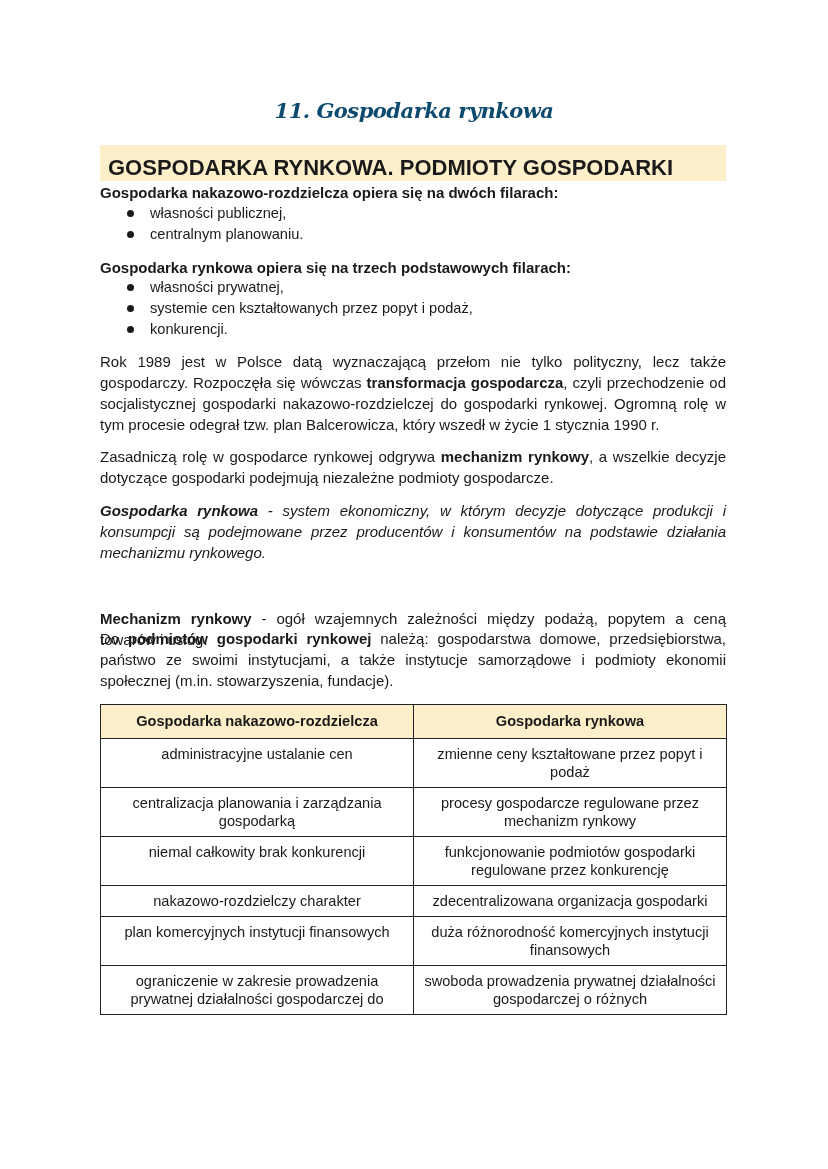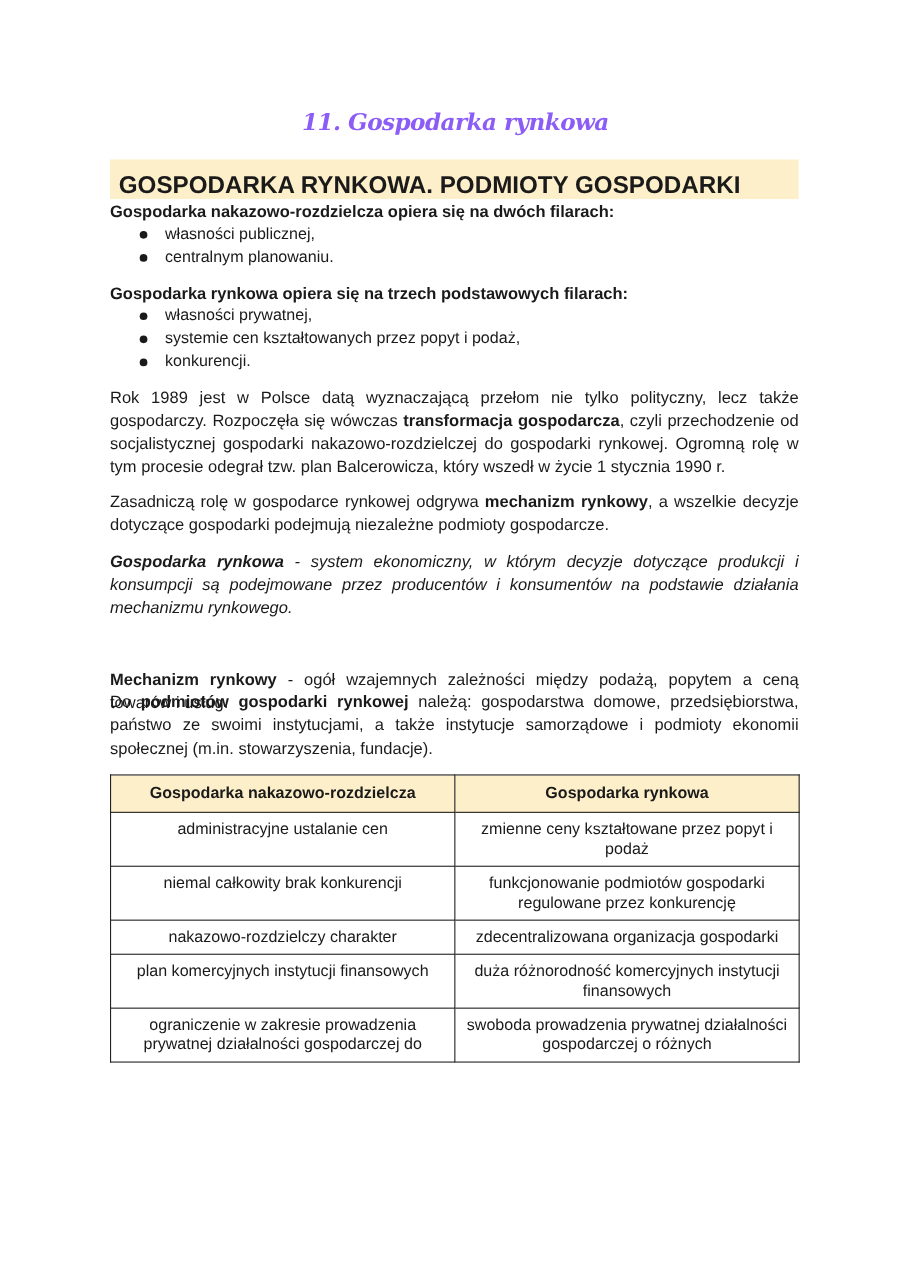--- a/index.html
+++ b/index.html
@@ -1,20 +1,20 @@
 <!DOCTYPE html>
 <html><head>
 <meta charset="utf-8">
 <style>
   html, body { margin: 0; padding: 0; background: #ffffff; }
   body { width: 828px; height: 1169px; position: relative; overflow: hidden;
          font-family: "Liberation Sans", sans-serif; color: #1a1a1a; }
   .title { position: absolute; left: 0; width: 828px; top: 98px; text-align: center;
            font-family: "DejaVu Serif", serif; font-style: italic; font-weight: bold;
-           font-size: 21px; letter-spacing: -0.5px; color: #8b5cf6; }
+           font-size: 21px; letter-spacing: -0.5px; color: #0c4a6e; }
   .band { position: absolute; left: 100px; top: 145px; width: 626px; height: 36px;
           background: #fdefc9; box-sizing: border-box; padding-left: 8px;
           display: flex; align-items: flex-end; font-weight: bold; font-size: 22px; color: #1a1a1a; }
   .block { position: absolute; left: 100px; width: 626px; font-size: 15px; line-height: 21px; }
   .block.bold { font-weight: bold; }
   .block p { margin: 0; text-align: justify; }
   ul.bullets { list-style: none; margin: 0; padding: 0; position: absolute; left: 100px; width: 626px; font-size: 14.6px; line-height: 21px; }
   ul.bullets li { position: relative; padding-left: 50px; }
   ul.bullets li .dot { position: absolute; left: 27px; top: 7px; width: 7px; height: 7px; background: #1a1a1a; border-radius: 50%; }
   b { font-weight: bold; }
@@ -72,20 +72,24 @@
       <th>Gospodarka nakazowo-rozdzielcza</th>
       <th>Gospodarka rynkowa</th>
     </tr>
   </thead>
   <tbody>
     <tr>
       <td>administracyjne ustalanie cen</td>
       <td>zmienne ceny kształtowane przez popyt i podaż</td>
     </tr>
     <tr>
+      <td>centralizacja planowania i zarządzania gospodarką</td>
+      <td>procesy gospodarcze regulowane przez mechanizm rynkowy</td>
+    </tr>
+    <tr>
       <td>niemal całkowity brak konkurencji</td>
       <td>funkcjonowanie podmiotów gospodarki regulowane przez konkurencję</td>
     </tr>
     <tr>
       <td>nakazowo-rozdzielczy charakter</td>
       <td>zdecentralizowana organizacja gospodarki</td>
     </tr>
     <tr>
       <td>plan komercyjnych instytucji finansowych</td>
       <td>duża różnorodność komercyjnych instytucji finansowych</td>

